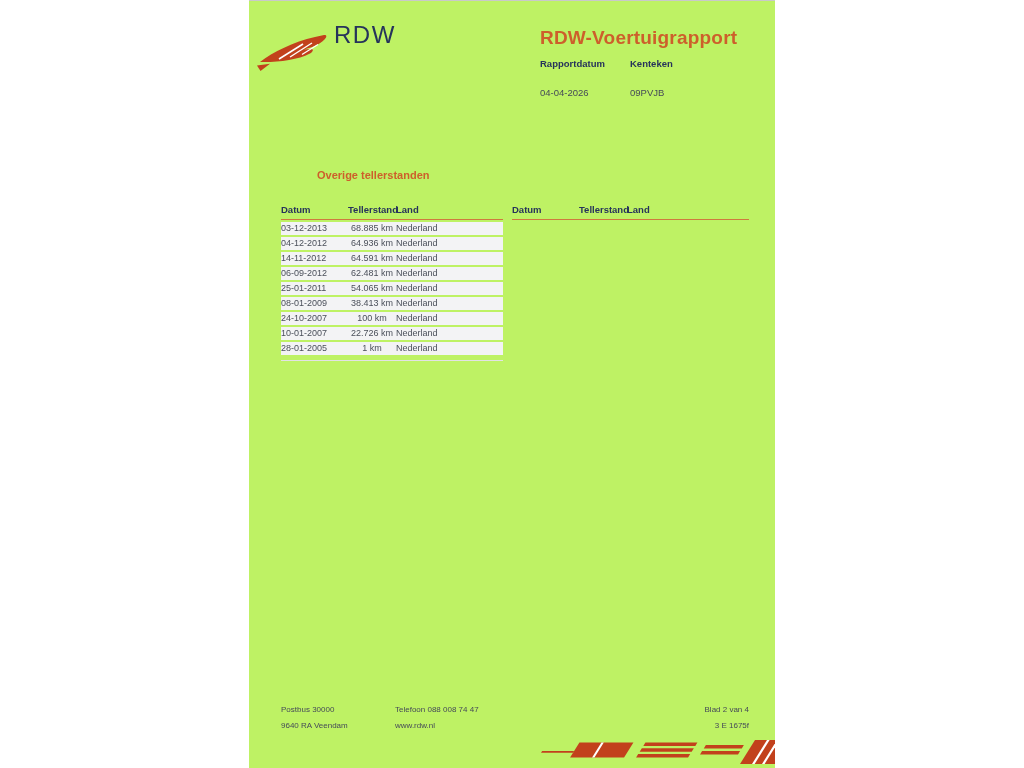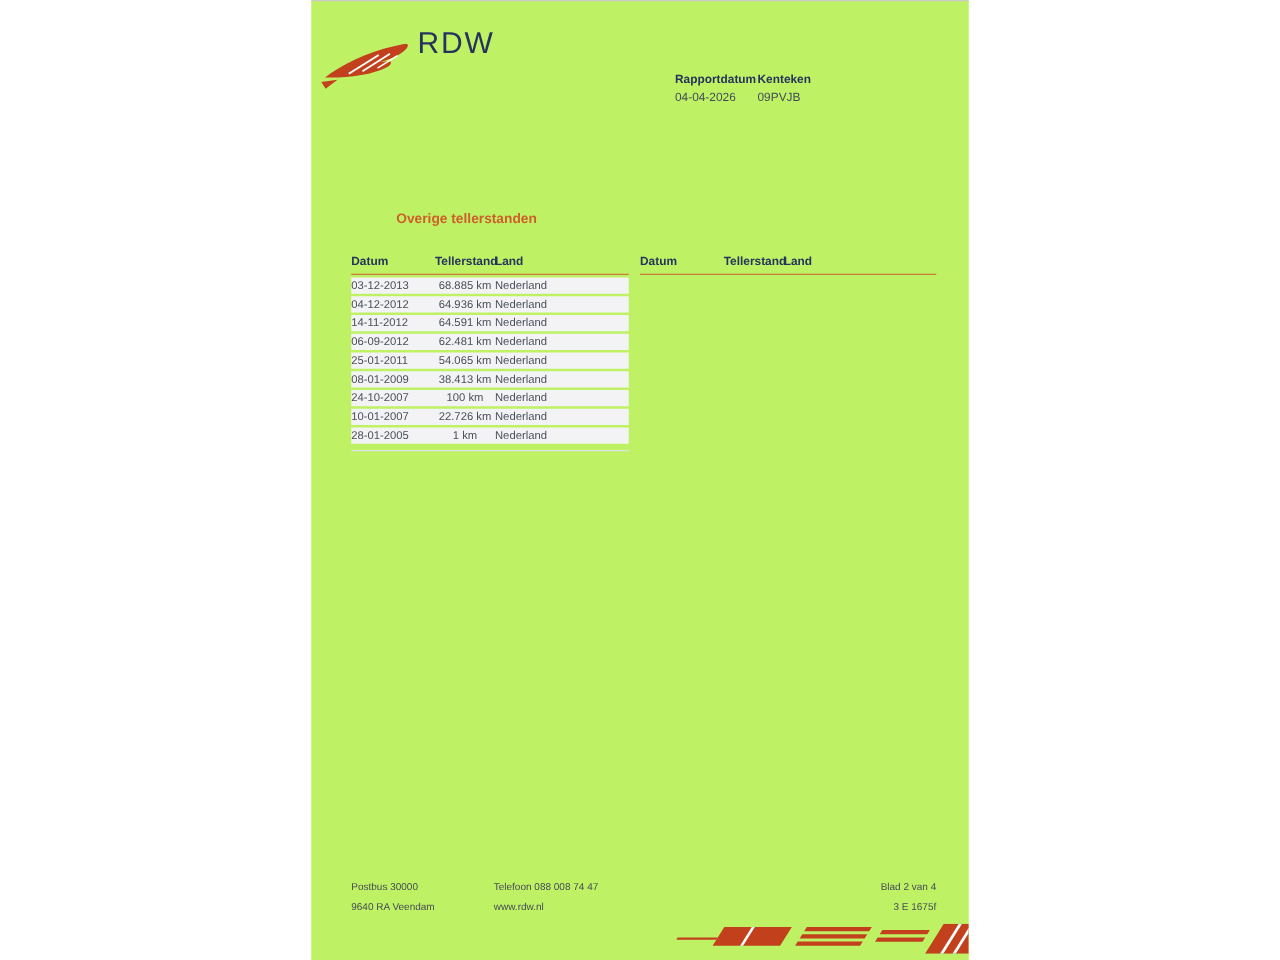--- a/index.html
+++ b/index.html
@@ -10,23 +10,23 @@
 
   
   .logo-wing { position:absolute; left:8px; top:34px; }
   .brand-text { position:absolute; left:85px; top:20px; font-size:24px;
                 color:#26335b; letter-spacing:1.5px; font-weight:500; }
   .doc-title { position:absolute; left:291px; top:26px; font-size:19px;
                color:#cd5f2b; font-weight:600; letter-spacing:0.2px; }
   .meta { position:absolute; left:291px; top:57px; width:220px; }
   .meta-col { position:absolute; top:0; }
   .meta-col.c1 { left:0; }
-  .meta-col.c2 { left:66px; }
+  .meta-col.c2 { left:90px; }
   .meta-label { font-size:9.5px; font-weight:bold; color:#26335b; }
-  .meta-value { font-size:9.5px; color:#454a58; margin-top:4px; }
+  .meta-value { font-size:9.5px; color:#454a58; margin-top:18px; }
 
   
   .section-heading { position:absolute; left:32px; top:168px; font-size:11px;
                      font-weight:bold; color:#cd5f2b;margin-left:36px; }
 
   
   .tables { position:absolute; left:32px; right:26px; top:203px; display:flex; }
   .otable { width:222px; }
   .otable.right { width:237px; margin-left:9px; }
   .thead { display:flex; font-size:9.5px; font-weight:bold; color:#26335b;
@@ -60,20 +60,21 @@
     <svg width="74" height="40" viewBox="0 0 74 40">
       <path d="M3 27 C16 17 36 7 58 2 L67 0 C70 -0.5 70 2 67.5 4.5 C62 10 53 13 47 14.5 L53.5 14 C57 13.8 56.5 16.5 52.5 18.8 C41 25 20 27.5 3 27 Z" fill="#c2411c"></path>
       <path d="M22 24 L46 9" stroke="#ffffff" stroke-width="1.6"></path>
       <path d="M33 22 L55 8" stroke="#ffffff" stroke-width="1.4"></path>
       <path d="M45 19.5 L61 9.5" stroke="#ffffff" stroke-width="1.2"></path>
       <path d="M0 30.5 L13 28.8 L3.5 36 Z" fill="#c2411c"></path>
     </svg>
   </div>
   <div class="brand-text">RDW</div>
 
+  <div class="doc-title">RDW-Voertuigrapport</div>
 
   <div class="meta">
     <div class="meta-col c1">
       <div class="meta-label">Rapportdatum</div>
       <div class="meta-value">04-04-2026</div>
     </div>
     <div class="meta-col c2">
       <div class="meta-label">Kenteken</div>
       <div class="meta-value">09PVJB</div>
     </div>

